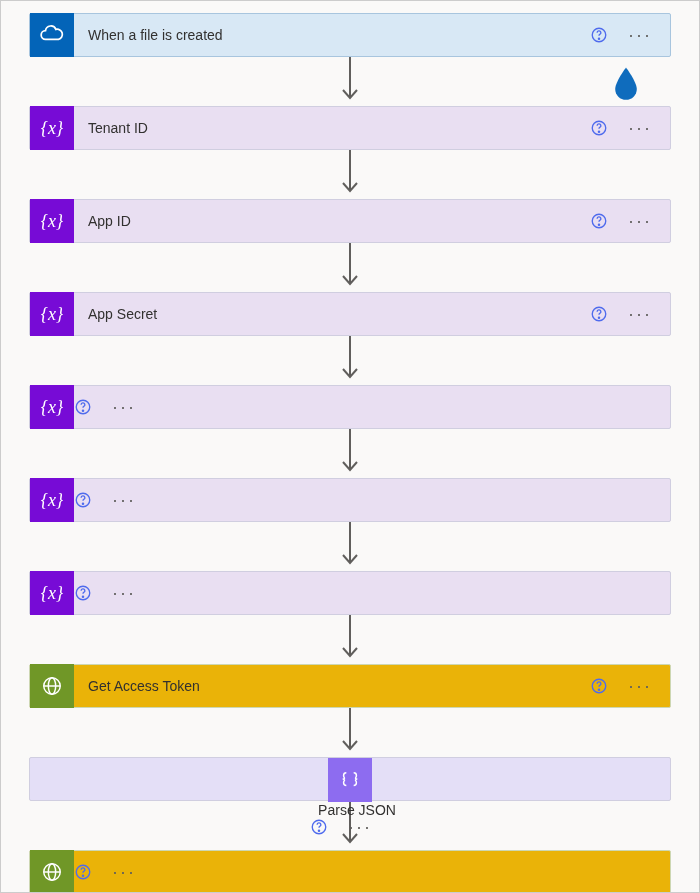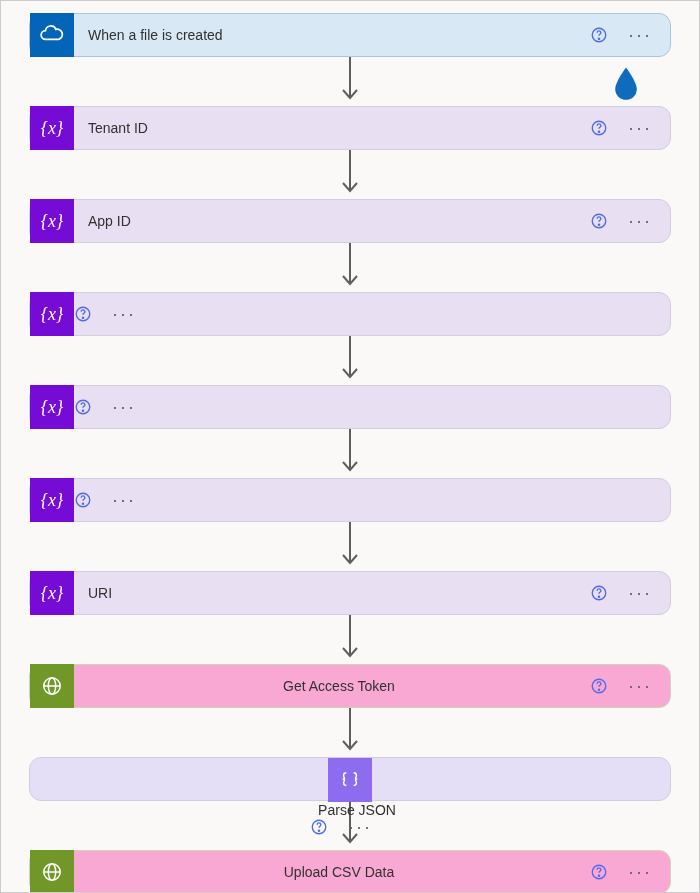--- a/index.html
+++ b/index.html
@@ -10,34 +10,33 @@
       width: 700px;
       height: 893px;
       border: 1px solid #ccc;
     }
     .canvas { padding: 4px 20px; }
     .step {
       display: flex;
       align-items: center;
       height: 44px;
       border: 1px solid #d0cee0;
-      border-radius: 12px;
+      border-radius: 2px;
       position: relative;
     }
     .step.trigger {
       background: #d8e8f5;
       border-color: #a8c5de;
     }
     .step.variable {
       background: #e9dff2;
     }
     .step.http {
-      background: #f9a8d4;
+      background: #eab308;
       border-color: #cdd7b3;
-      text-align: center;
     }
     .step.datajson {
       background: #e4dff7;
       flex-direction: column;
     }
     .icon-box {
       width: 44px;
       height: 44px;
       display: flex;
       align-items: center;
@@ -162,90 +161,90 @@
     <svg width="20" height="49">
         <line x1="10" y1="0" x2="10" y2="40" stroke="#605e5c" stroke-width="2"></line>
         <polyline points="3,33 10,41 17,33" fill="none" stroke="#605e5c" stroke-width="2"></polyline>
       </svg>
   </div>
 
   <div class="step variable">
     <div class="icon-box">
       <span style="font-family:serif;font-style:italic;font-size:18px">{<em>x</em>}</span>
     </div>
-    <div class="actions">
-      <span class="help-icon">
-        <svg width="18" height="18" viewBox="0 0 24 24" fill="none" stroke="currentColor" stroke-width="1.8">
-            <circle cx="12" cy="12" r="9"></circle>
-            <path d="M9.5 9a2.5 2.5 0 1 1 3.5 2.3c-.8.4-1 .9-1 1.7"></path>
-            <circle cx="12" cy="17" r="0.8" fill="currentColor"></circle>
-          </svg>
-      </span>
-      <span class="more-icon">···</span>
-    </div>
-  </div>
-
-  <div class="connector">
-    <svg width="20" height="49">
-        <line x1="10" y1="0" x2="10" y2="40" stroke="#605e5c" stroke-width="2"></line>
-        <polyline points="3,33 10,41 17,33" fill="none" stroke="#605e5c" stroke-width="2"></polyline>
-      </svg>
-  </div>
-
-  <div class="step variable">
-    <div class="icon-box">
-      <span style="font-family:serif;font-style:italic;font-size:18px">{<em>x</em>}</span>
-    </div>
-    <div class="actions">
-      <span class="help-icon">
-        <svg width="18" height="18" viewBox="0 0 24 24" fill="none" stroke="currentColor" stroke-width="1.8">
-            <circle cx="12" cy="12" r="9"></circle>
-            <path d="M9.5 9a2.5 2.5 0 1 1 3.5 2.3c-.8.4-1 .9-1 1.7"></path>
-            <circle cx="12" cy="17" r="0.8" fill="currentColor"></circle>
-          </svg>
-      </span>
-      <span class="more-icon">···</span>
-    </div>
-  </div>
-
-  <div class="connector">
-    <svg width="20" height="49">
-        <line x1="10" y1="0" x2="10" y2="40" stroke="#605e5c" stroke-width="2"></line>
-        <polyline points="3,33 10,41 17,33" fill="none" stroke="#605e5c" stroke-width="2"></polyline>
-      </svg>
-  </div>
-
-  <div class="step variable">
-    <div class="icon-box">
-      <span style="font-family:serif;font-style:italic;font-size:18px">{<em>x</em>}</span>
-    </div>
-    <div class="actions">
-      <span class="help-icon">
-        <svg width="18" height="18" viewBox="0 0 24 24" fill="none" stroke="currentColor" stroke-width="1.8">
-            <circle cx="12" cy="12" r="9"></circle>
-            <path d="M9.5 9a2.5 2.5 0 1 1 3.5 2.3c-.8.4-1 .9-1 1.7"></path>
-            <circle cx="12" cy="17" r="0.8" fill="currentColor"></circle>
-          </svg>
-      </span>
-      <span class="more-icon">···</span>
-    </div>
-  </div>
-
-  <div class="connector">
-    <svg width="20" height="49">
-        <line x1="10" y1="0" x2="10" y2="40" stroke="#605e5c" stroke-width="2"></line>
-        <polyline points="3,33 10,41 17,33" fill="none" stroke="#605e5c" stroke-width="2"></polyline>
-      </svg>
-  </div>
-
-  <div class="step variable">
-    <div class="icon-box">
-      <span style="font-family:serif;font-style:italic;font-size:18px">{<em>x</em>}</span>
-    </div>
-    <div class="step-title">URI</div>
+    <div class="step-title">App Secret</div>
+    <div class="actions">
+      <span class="help-icon">
+        <svg width="18" height="18" viewBox="0 0 24 24" fill="none" stroke="currentColor" stroke-width="1.8">
+            <circle cx="12" cy="12" r="9"></circle>
+            <path d="M9.5 9a2.5 2.5 0 1 1 3.5 2.3c-.8.4-1 .9-1 1.7"></path>
+            <circle cx="12" cy="17" r="0.8" fill="currentColor"></circle>
+          </svg>
+      </span>
+      <span class="more-icon">···</span>
+    </div>
+  </div>
+
+  <div class="connector">
+    <svg width="20" height="49">
+        <line x1="10" y1="0" x2="10" y2="40" stroke="#605e5c" stroke-width="2"></line>
+        <polyline points="3,33 10,41 17,33" fill="none" stroke="#605e5c" stroke-width="2"></polyline>
+      </svg>
+  </div>
+
+  <div class="step variable">
+    <div class="icon-box">
+      <span style="font-family:serif;font-style:italic;font-size:18px">{<em>x</em>}</span>
+    </div>
+    <div class="actions">
+      <span class="help-icon">
+        <svg width="18" height="18" viewBox="0 0 24 24" fill="none" stroke="currentColor" stroke-width="1.8">
+            <circle cx="12" cy="12" r="9"></circle>
+            <path d="M9.5 9a2.5 2.5 0 1 1 3.5 2.3c-.8.4-1 .9-1 1.7"></path>
+            <circle cx="12" cy="17" r="0.8" fill="currentColor"></circle>
+          </svg>
+      </span>
+      <span class="more-icon">···</span>
+    </div>
+  </div>
+
+  <div class="connector">
+    <svg width="20" height="49">
+        <line x1="10" y1="0" x2="10" y2="40" stroke="#605e5c" stroke-width="2"></line>
+        <polyline points="3,33 10,41 17,33" fill="none" stroke="#605e5c" stroke-width="2"></polyline>
+      </svg>
+  </div>
+
+  <div class="step variable">
+    <div class="icon-box">
+      <span style="font-family:serif;font-style:italic;font-size:18px">{<em>x</em>}</span>
+    </div>
+    <div class="actions">
+      <span class="help-icon">
+        <svg width="18" height="18" viewBox="0 0 24 24" fill="none" stroke="currentColor" stroke-width="1.8">
+            <circle cx="12" cy="12" r="9"></circle>
+            <path d="M9.5 9a2.5 2.5 0 1 1 3.5 2.3c-.8.4-1 .9-1 1.7"></path>
+            <circle cx="12" cy="17" r="0.8" fill="currentColor"></circle>
+          </svg>
+      </span>
+      <span class="more-icon">···</span>
+    </div>
+  </div>
+
+  <div class="connector">
+    <svg width="20" height="49">
+        <line x1="10" y1="0" x2="10" y2="40" stroke="#605e5c" stroke-width="2"></line>
+        <polyline points="3,33 10,41 17,33" fill="none" stroke="#605e5c" stroke-width="2"></polyline>
+      </svg>
+  </div>
+
+  <div class="step variable">
+    <div class="icon-box">
+      <span style="font-family:serif;font-style:italic;font-size:18px">{<em>x</em>}</span>
+    </div>
     <div class="actions">
       <span class="help-icon">
         <svg width="18" height="18" viewBox="0 0 24 24" fill="none" stroke="currentColor" stroke-width="1.8">
             <circle cx="12" cy="12" r="9"></circle>
             <path d="M9.5 9a2.5 2.5 0 1 1 3.5 2.3c-.8.4-1 .9-1 1.7"></path>
             <circle cx="12" cy="17" r="0.8" fill="currentColor"></circle>
           </svg>
       </span>
       <span class="more-icon">···</span>
     </div>
@@ -314,21 +313,20 @@
   </div>
 
   <div class="step http">
     <div class="icon-box">
       <svg width="22" height="22" viewBox="0 0 24 24" fill="none" stroke="white" stroke-width="1.6">
           <circle cx="12" cy="12" r="9"></circle>
           <ellipse cx="12" cy="12" rx="4" ry="9"></ellipse>
           <line x1="3" y1="12" x2="21" y2="12"></line>
         </svg>
     </div>
-    <div class="step-title">Upload CSV Data</div>
     <div class="actions">
       <span class="help-icon">
         <svg width="18" height="18" viewBox="0 0 24 24" fill="none" stroke="currentColor" stroke-width="1.8">
             <circle cx="12" cy="12" r="9"></circle>
             <path d="M9.5 9a2.5 2.5 0 1 1 3.5 2.3c-.8.4-1 .9-1 1.7"></path>
             <circle cx="12" cy="17" r="0.8" fill="currentColor"></circle>
           </svg>
       </span>
       <span class="more-icon">···</span>
     </div>

